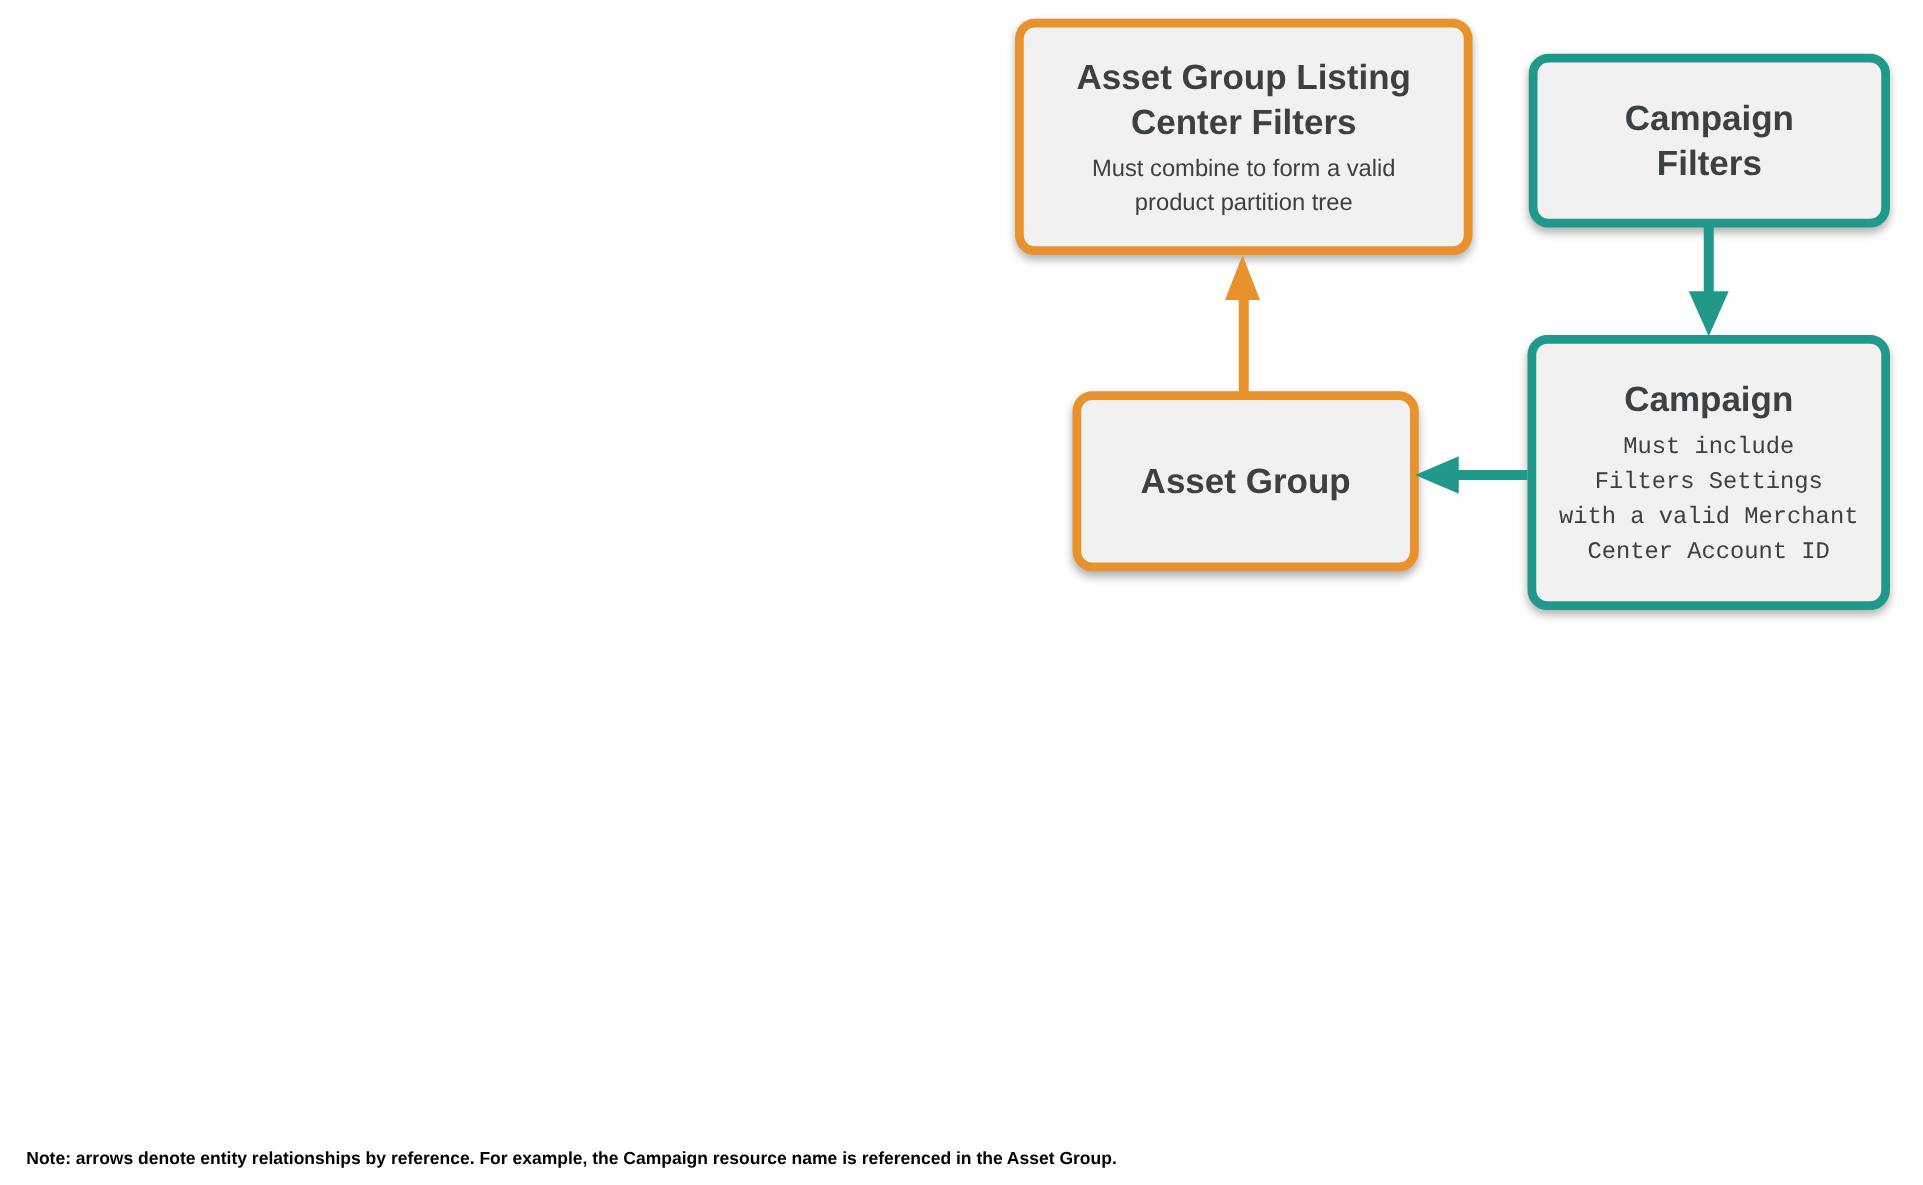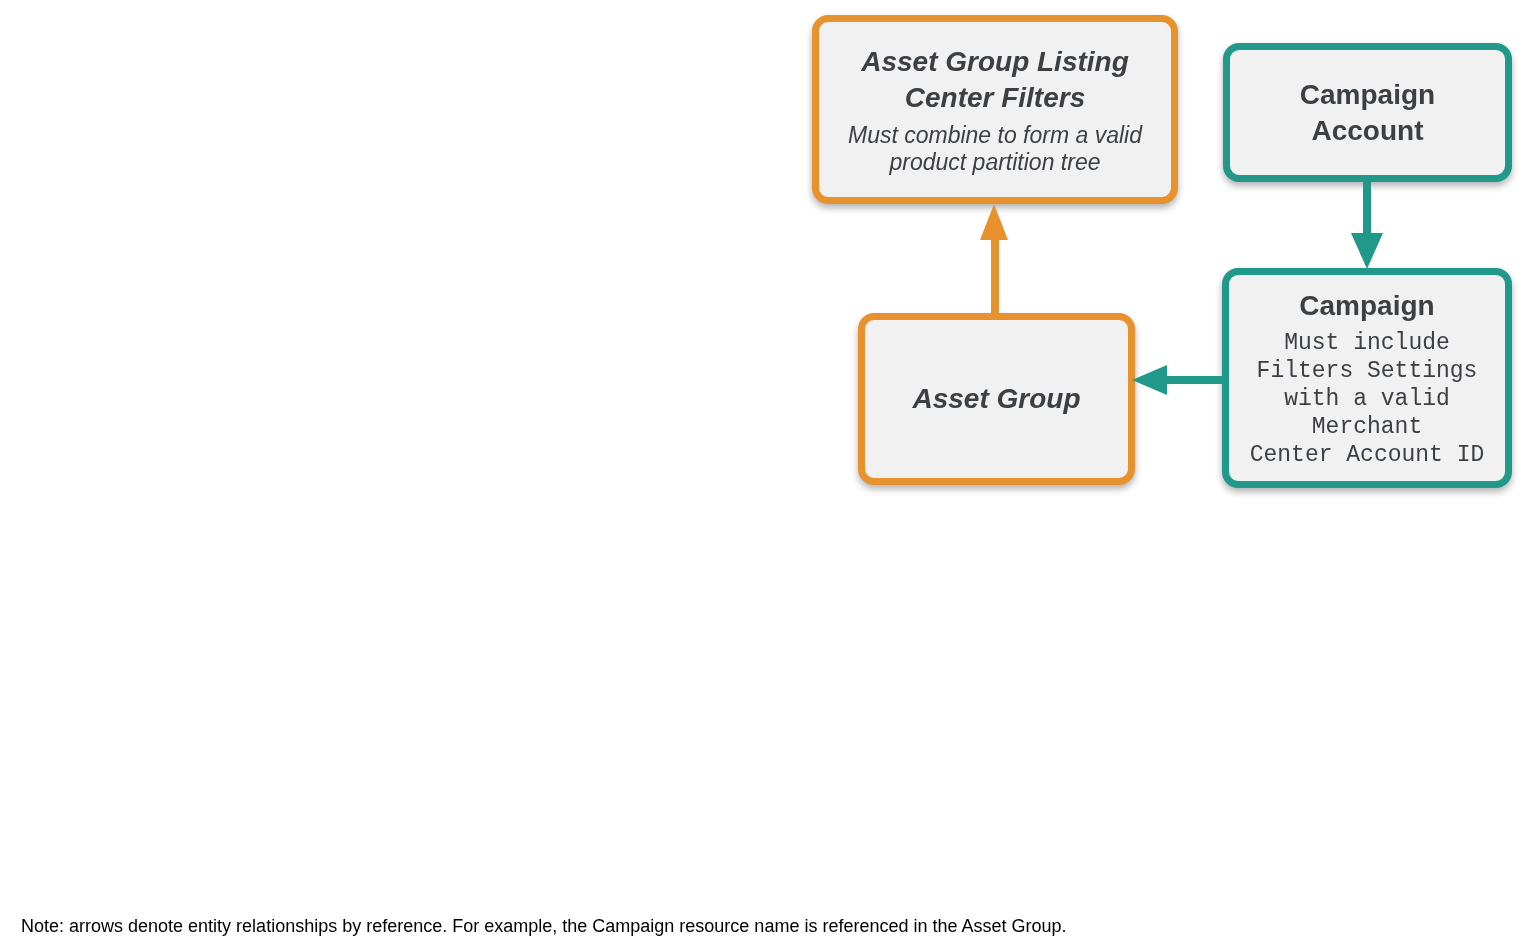--- a/index.html
+++ b/index.html
@@ -27,39 +27,39 @@
     background: var(--box-fill);
     border-radius: 16px;
     box-shadow: 0 4px 7px rgba(0,0,0,0.30);
     display: flex;
     flex-direction: column;
     align-items: center;
     justify-content: center;
     text-align: center;
     color: var(--text);
   }
-  .node.orange { border: 7px solid var(--orange); font-style: italic; }
+  .node.orange { border: 7px solid var(--orange); }
   .node.teal   { border: 7px solid var(--teal); }
 
   .node .title {
     font-size: 28px;
     font-weight: bold;
     line-height: 36px;
     color: var(--text);
   }
   .node .subtitle {
-    font-size: 23px;
+    font-size: 19px;
     font-weight: normal;
     line-height: 27px;
     color: var(--text);
   }
 
   #node-listing-filters { left: 812px; top: 15px;  width: 366px; height: 189px; }
   #node-campaign-budget { left: 1223px; top: 43px; width: 289px; height: 139px; }
-  #node-asset-group     { left: 858px; top: 313px; width: 277px; height: 172px; }
+  #node-asset-group     { left: 858px; top: 313px; width: 277px; height: 144px; }
   #node-campaign        { left: 1222px; top: 268px; width: 290px; height: 220px; }
 
   #node-listing-filters .subtitle { margin-top: 6px; }
   #node-campaign .subtitle { margin-top: 5px; line-height: 28px; font-family: Liberation Mono, monospace; }
 
   .arrow-part { position: absolute; }
 
   
   #arrow-orange-shaft { left: 991px; top: 238px; width: 8px; height: 77px; background: var(--orange); }
   #arrow-orange-head  { left: 980px; top: 204px; width: 0; height: 0;
@@ -78,22 +78,22 @@
   #arrow-campaign-shaft { left: 1165px; top: 376px; width: 57px; height: 8px; background: var(--teal); }
   #arrow-campaign-head  { left: 1132px; top: 365px; width: 0; height: 0;
                           border-top: 15px solid transparent;
                           border-bottom: 15px solid transparent;
                           border-right: 35px solid var(--teal); }
 
   #footnote {
     position: absolute;
     left: 21px;
     top: 914px;
-    font-size: 18px;
-    font-weight: normal;
+    font-size: 14px;
+    font-weight: bold;
     line-height: 24px;
     color: var(--note);
     white-space: nowrap;
   }
 </style>
 </head>
 <body>
 
 <div id="canvas">
 
@@ -104,21 +104,21 @@
     </div>
     <div class="subtitle">
       <div>Must combine to form a valid</div>
       <div>product partition tree</div>
     </div>
   </div>
 
   <div class="node teal" id="node-campaign-budget">
     <div class="title">
       <div>Campaign</div>
-      <div>Account</div>
+      <div>Filters</div>
     </div>
   </div>
 
   <div class="node orange" id="node-asset-group">
     <div class="title">Asset Group</div>
   </div>
 
   <div class="node teal" id="node-campaign">
     <div class="title">Campaign</div>
     <div class="subtitle">

